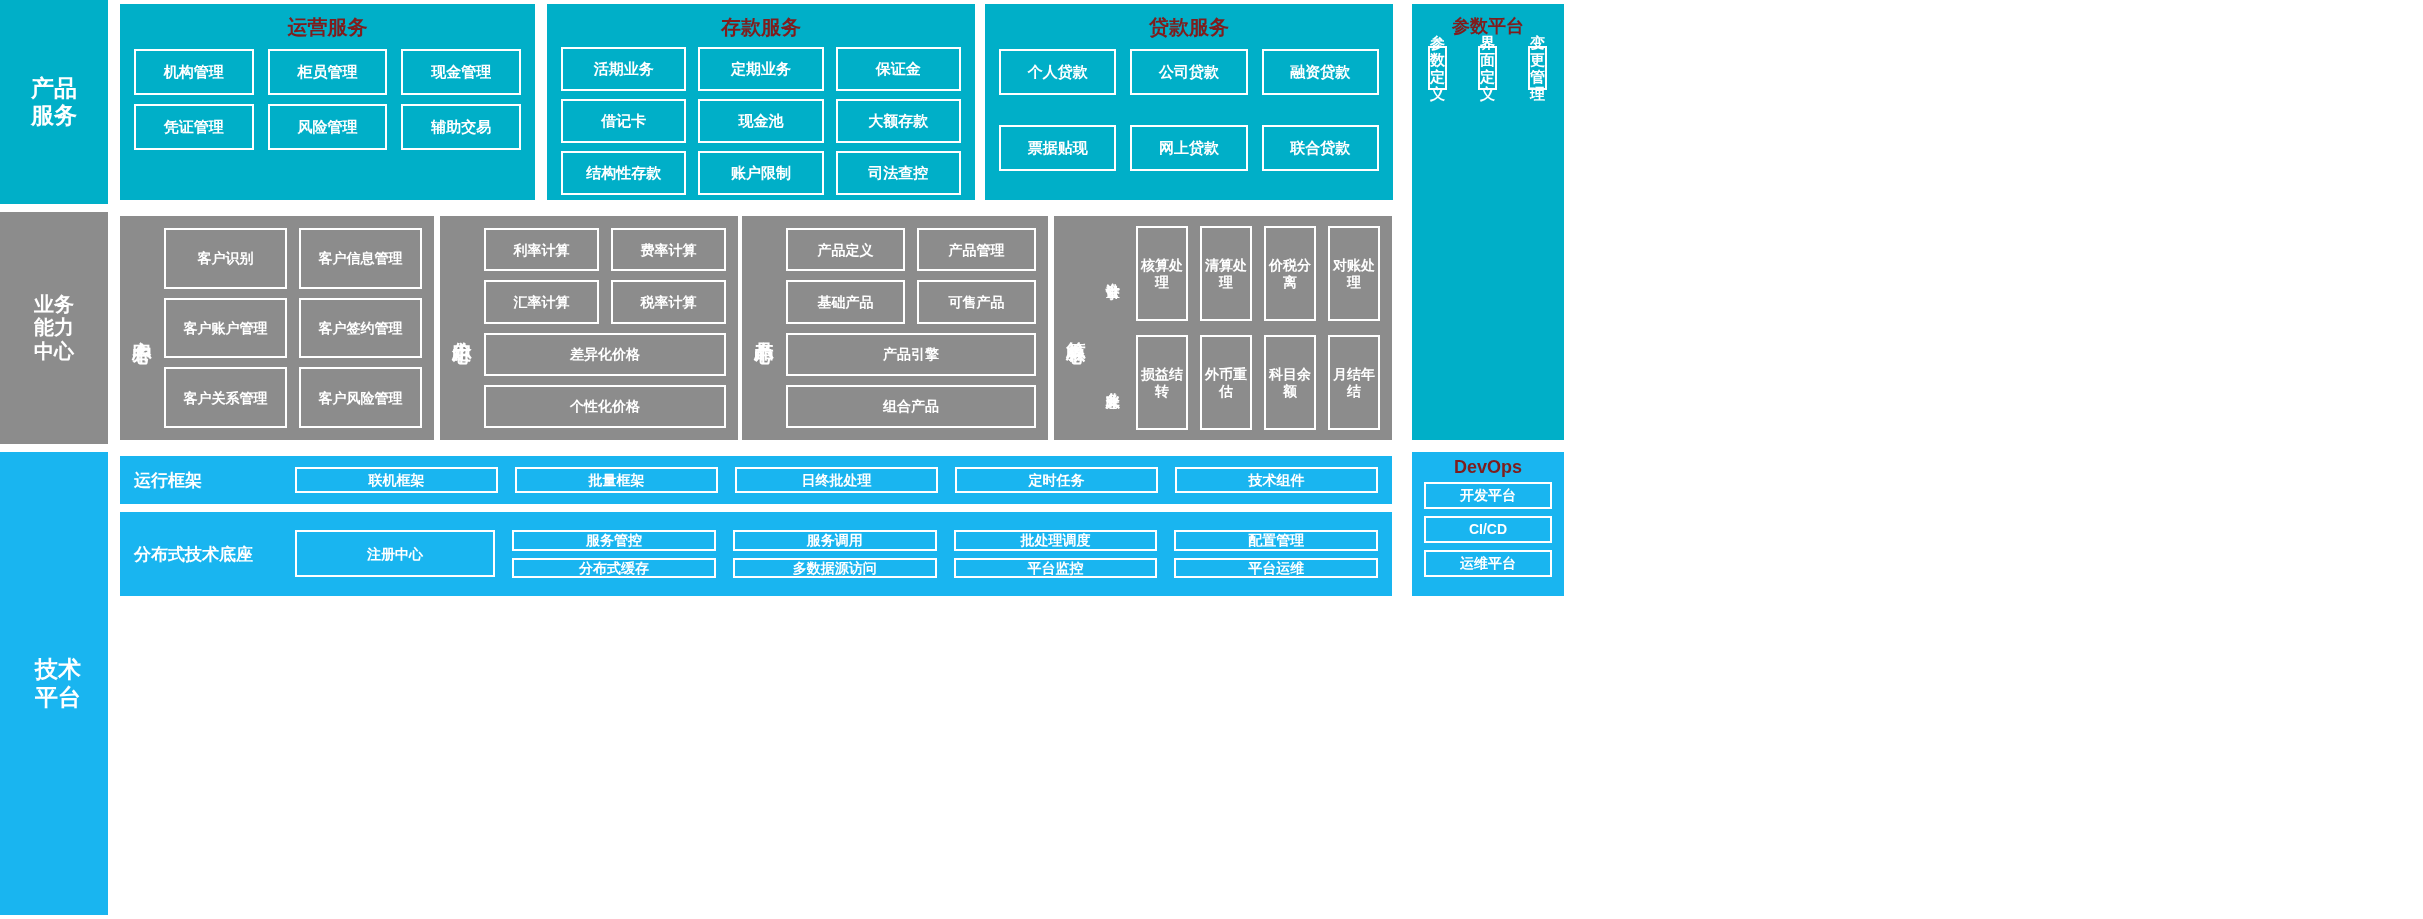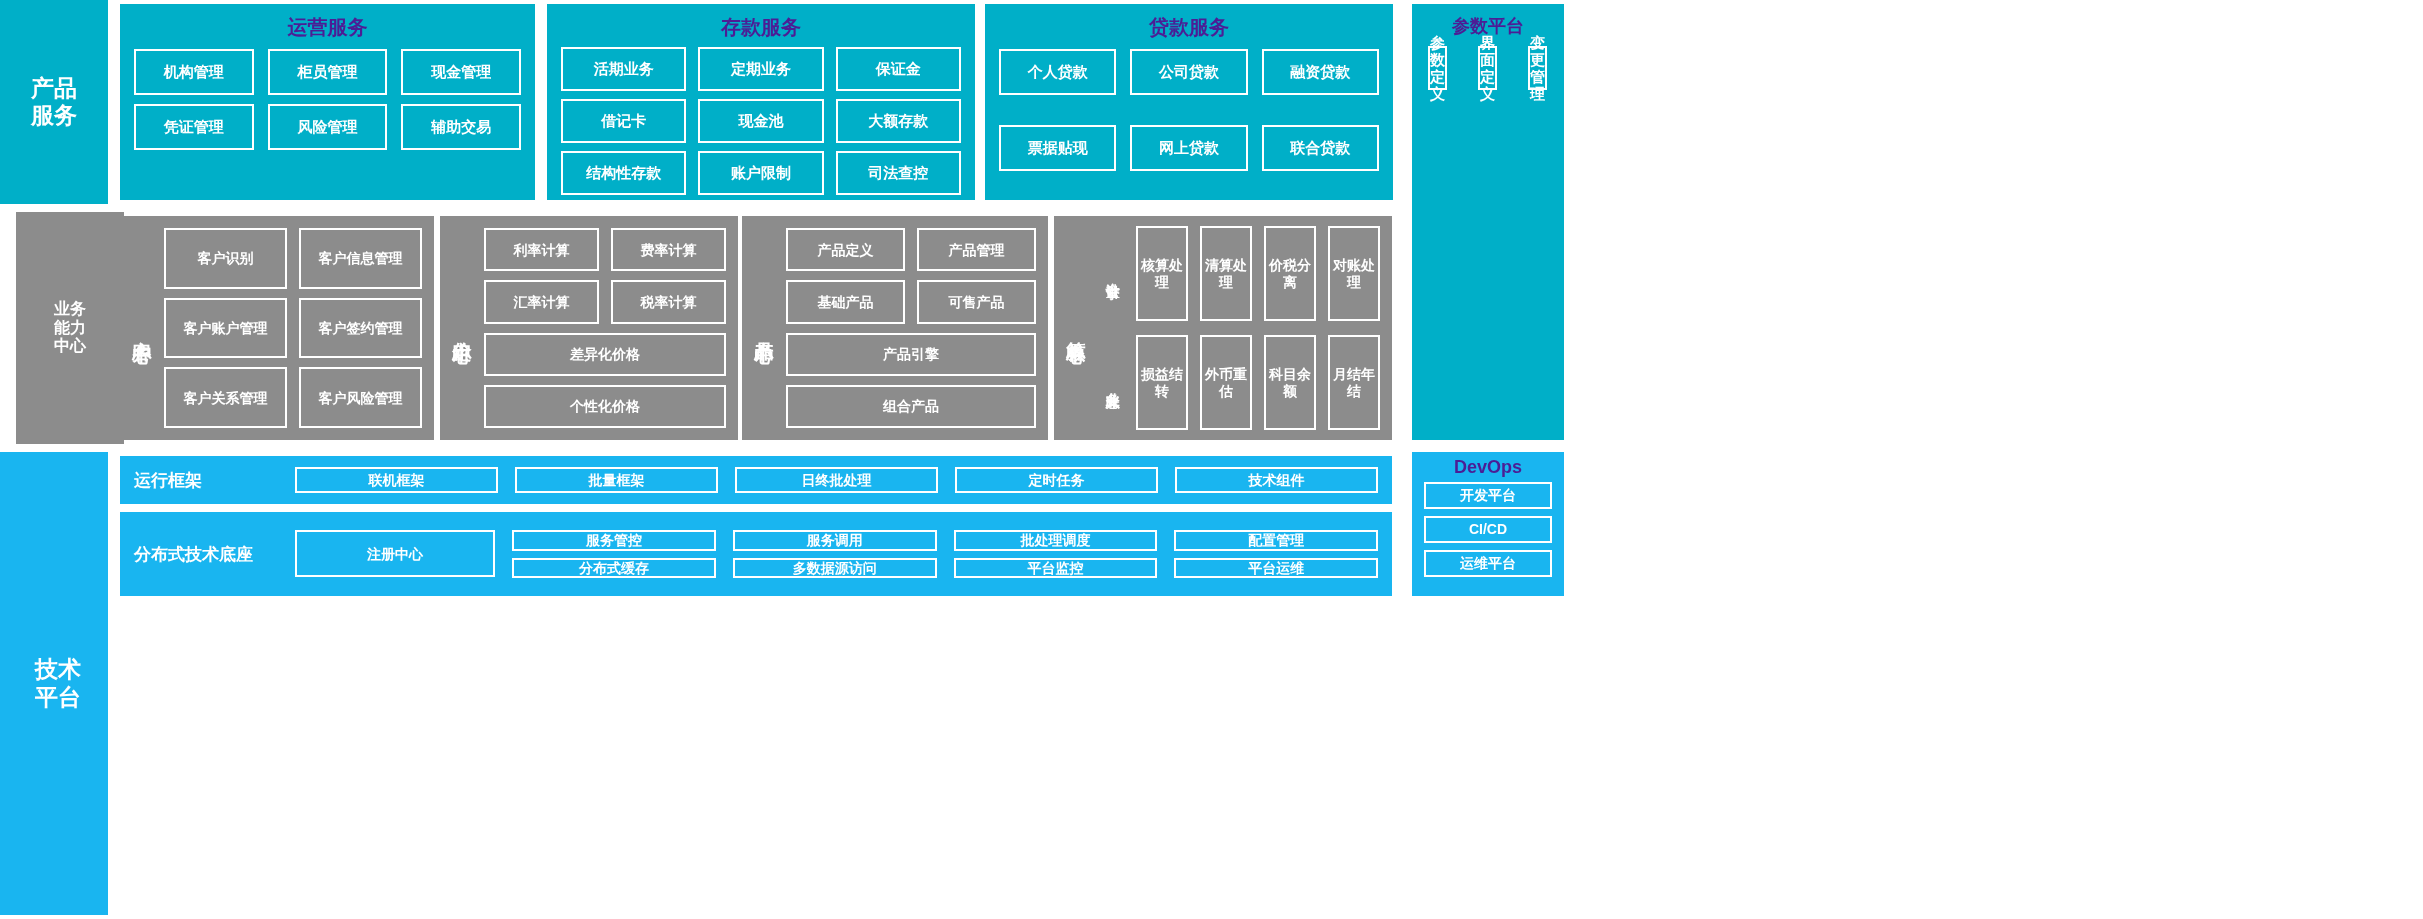--- a/index.html
+++ b/index.html
@@ -30,21 +30,21 @@
   .cyan   { background: #00afc8; }
   .grey   { background: #8c8c8c; }
   .blue   { background: #19b5f0; }
 
   .group {
     position: relative;
     display: flex;
     flex-direction: column;
   }
   .group-title {
-    color: #4c1d95;
+    color: #7f1d1d;
     font-weight: 700;
     text-align: center;
     width: 100%;
   }
   .tile {
     border: 2px solid #ffffff;
     color: #ffffff;
     font-weight: 700;
     display: flex;
     align-items: center;
@@ -84,21 +84,21 @@
   .dep-grid  { grid-template-columns: repeat(3, 1fr); grid-auto-rows: 44px; gap: 8px 12px; margin-top: 6px; }
   .loan-grid { grid-template-columns: repeat(3, 1fr); grid-auto-rows: 46px; gap: 30px 14px; }
 
   .r1-tile { font-size: 15px; }
 
   .param-title { font-size: 18px; padding-top: 10px; }
   .param-list { display:flex; flex-direction:row; gap:31px; padding:8px 16px 0 16px; }
   .param-tile { height: 44px; font-size: 15px; }
 
   
-  #row2-label { left:0; top:212px; width:108px; height:232px; font-size:16px;margin-left:16px; }
+  #row2-label { left:0; top:212px; width:108px; height:232px; font-size:20px; }
 
   .grp2 { position:absolute; top:216px; height:224px; background:#8c8c8c; display:flex; }
   #grp-customer  { left:120px;  width:314px; }
   #grp-pricing   { left:440px;  width:298px; }
   #grp-product   { left:742px;  width:306px; }
   #grp-account   { left:1054px; width:338px; }
 
   .grp2-vlabel { width: 44px; font-size: 19px; flex: 0 0 44px; }
   .grp2-body { flex:1; display:flex; flex-direction:column; gap:9px; padding:12px 12px 12px 0; }
   .grp2-row  { display:flex; gap:12px; flex:1; }

